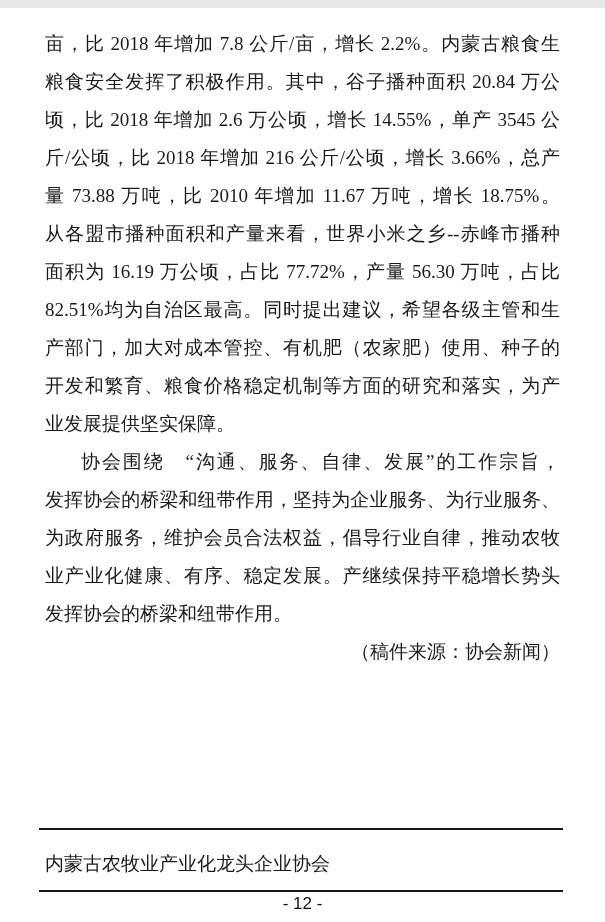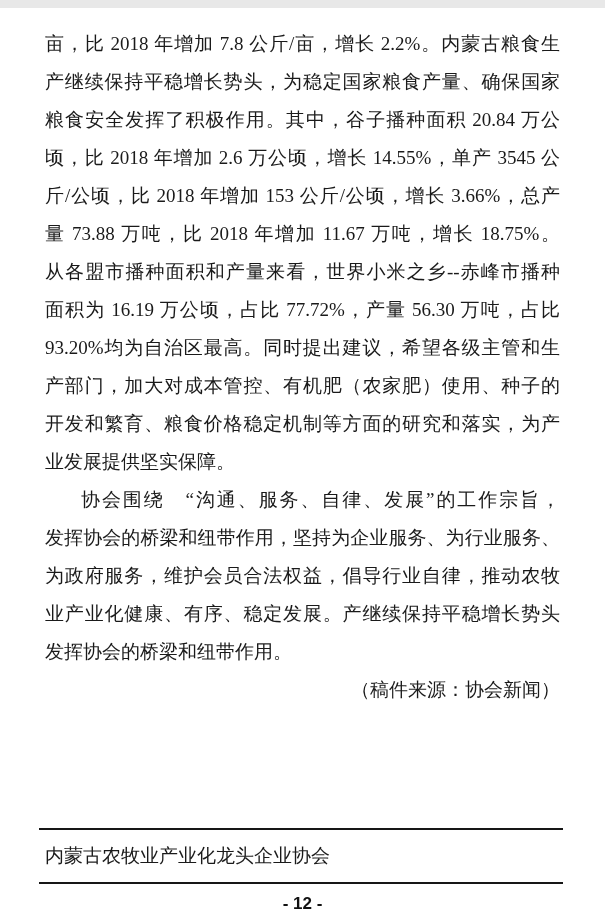--- a/index.html
+++ b/index.html
@@ -49,51 +49,50 @@
     top: 820px;
     width: 524px;
     border-top: 2px solid #161616;
     border-bottom: 2px solid #161616;
   }
   .footer-row {
     height: 52px;
     display: flex;
     justify-content: space-between;
     align-items: center;
-    padding: 0 20px 0 6px;
+    padding: 8px 20px 0 6px;
     font-size: 19px;
   }
   .page-number {
     position: absolute;
     left: 0;
     top: 886px;
     width: 100%;
     text-align: center;
     font-family: "Liberation Sans", "DejaVu Sans", sans-serif;
     font-size: 17px;
-    font-weight: 700;
+    font-weight: 400;
     color: #111111;
   }
 </style>
 </head>
 <body>
 
 <div class="page">
 
   <div class="body-text">
 
   <div class="line full">亩，比 2018 年增加 7.8 公斤/亩，增长 2.2%。内蒙古粮食生</div>
-      <div class="line full">产继续保持平稳增长势头，为稳定国家粮食产量、确保国家</div>
       <div class="line full">粮食安全发挥了积极作用。其中，谷子播种面积 20.84 万公</div>
       <div class="line full">顷，比 2018 年增加 2.6 万公顷，增长 14.55%，单产 3545 公</div>
-      <div class="line full">斤/公顷，比 2018 年增加 153 公斤/公顷，增长 3.66%，总产</div>
-      <div class="line full">量 73.88 万吨，比 2018 年增加 11.67 万吨，增长 18.75%。</div>
+      <div class="line full">斤/公顷，比 2018 年增加 216 公斤/公顷，增长 3.66%，总产</div>
+      <div class="line full">量 73.88 万吨，比 2010 年增加 11.67 万吨，增长 18.75%。</div>
       <div class="line full">从各盟市播种面积和产量来看，世界小米之乡--赤峰市播种</div>
       <div class="line full">面积为 16.19 万公顷，占比 77.72%，产量 56.30 万吨，占比</div>
-      <div class="line full">93.20%均为自治区最高。同时提出建议，希望各级主管和生</div>
+      <div class="line full">82.51%均为自治区最高。同时提出建议，希望各级主管和生</div>
       <div class="line full">产部门，加大对成本管控、有机肥（农家肥）使用、种子的</div>
       <div class="line full">开发和繁育、粮食价格稳定机制等方面的研究和落实，为产</div>
       <div class="line short">业发展提供坚实保障。</div>
       <div class="line indent-full">协会围绕　“沟通、服务、自律、发展”的工作宗旨，</div>
       <div class="line full">发挥协会的桥梁和纽带作用，坚持为企业服务、为行业服务、</div>
       <div class="line full">为政府服务，维护会员合法权益，倡导行业自律，推动农牧</div>
       <div class="line full">业产业化健康、有序、稳定发展。产继续保持平稳增长势头</div>
       <div class="line short">发挥协会的桥梁和纽带作用。</div>
       <div class="line right">（稿件来源：协会新闻）</div>
     </div>

